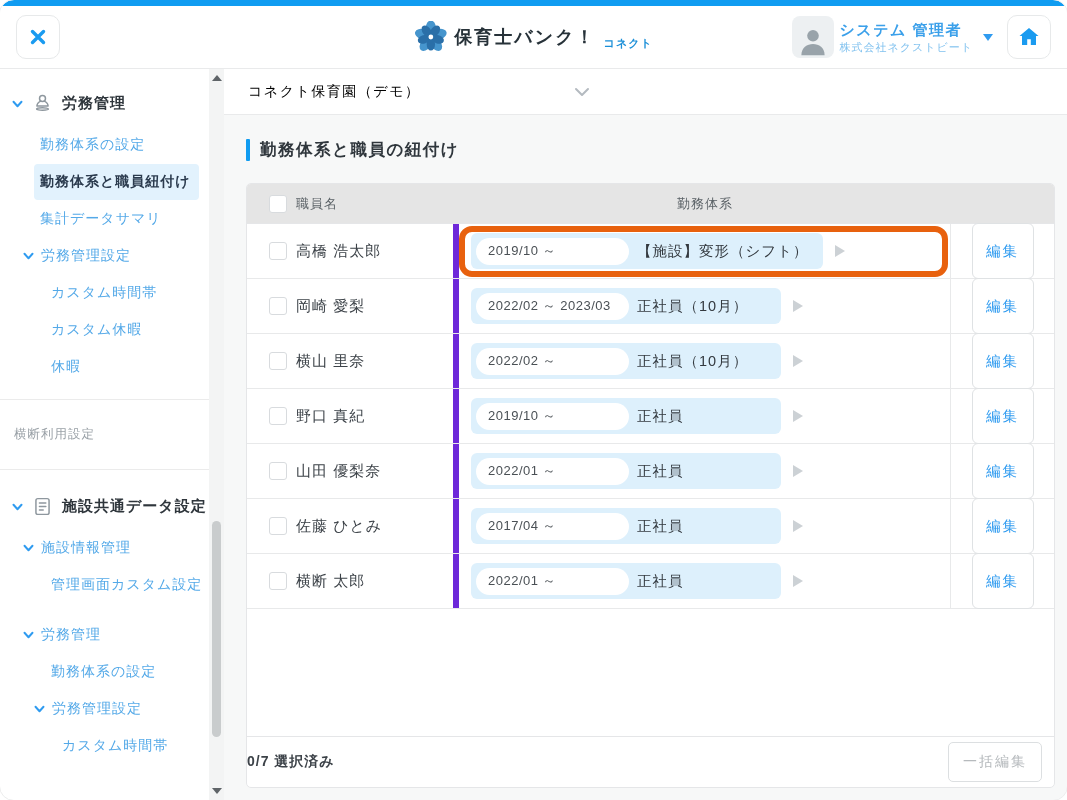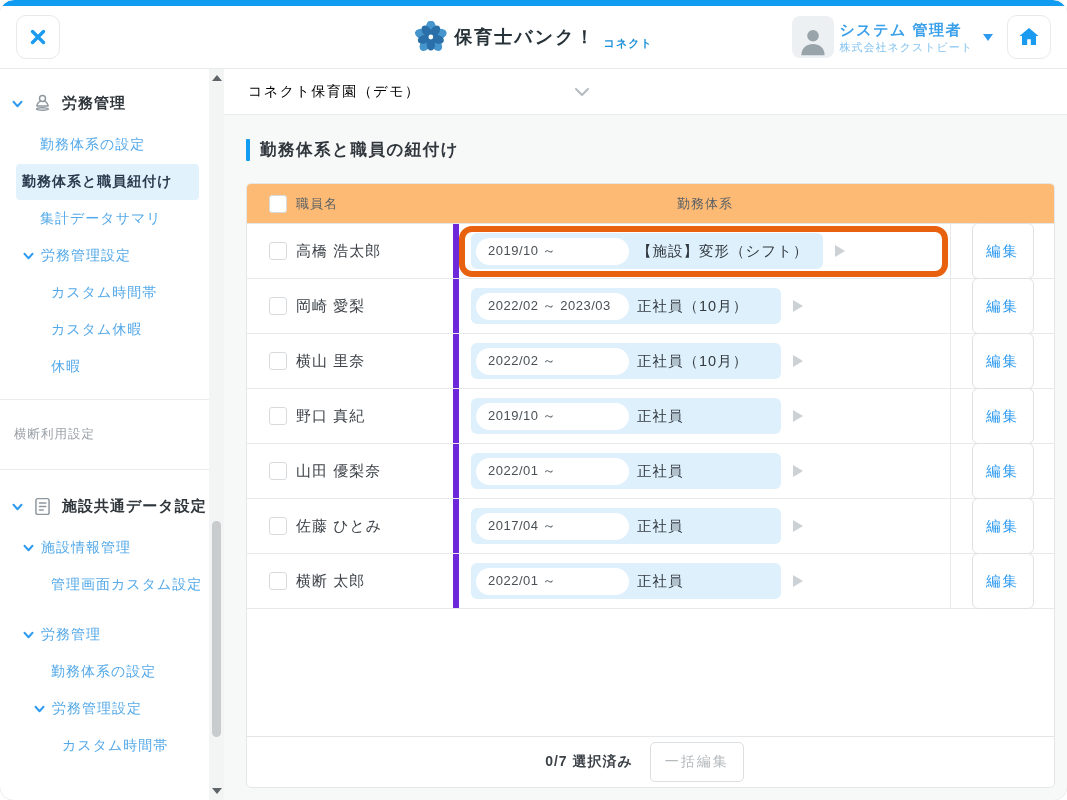--- a/index.html
+++ b/index.html
@@ -105,21 +105,21 @@
   .page-title-row { display: flex; align-items: center; gap: 10px; margin-bottom: 22px; }
   .accent-bar { width: 4px; height: 22px; background: var(--accent, #109cf1); border-radius: 1px; flex: none; }
   .page-title-text { font-size: 16.5px; font-weight: bold; color: #2f363c; letter-spacing: 1.5px; }
 
   
   .card {
     background: #fff; border: 1px solid #e5e6e8; border-radius: 5px;
     height: 605px; display: flex; flex-direction: column; overflow: hidden; flex: none;
   }
   .thead {
-    display: flex; height: 40px; background: #fdba74;
+    display: flex; height: 40px; background: #e5e5e5;
     border-bottom: 1px solid #e5e6e8; flex: none;
   }
   .col-name { width: 212px; flex: none; display: flex; align-items: center; padding-left: 22px; gap: 9px; height: 100%; }
   .col-work { flex: 1; display: flex; align-items: center; height: 100%; position: relative; padding-left: 12px; min-width: 0; }
   .col-edit { width: 103px; flex: none; display: flex; align-items: center; justify-content: center; height: 100%; }
   .thead .col-work { justify-content: center; padding-left: 0; }
   .hcol { font-size: 13px; color: #5a6166; letter-spacing: 1px; }
 
   .trow { display: flex; height: 55px; border-bottom: 1px solid #e8e9ea; background: #fff; flex: none; }
   .trow .col-name { border-right: 6px solid #6d28d9; }
@@ -148,21 +148,21 @@
     pointer-events: none; z-index: 2;
   }
   .edit-btn {
     width: 62px; height: 56px; background: #fff; border: 1px solid #dfe2e4; border-radius: 6px;
     color: var(--edit-blue, #2f9bf0); font-weight: normal; font-size: 14.5px; letter-spacing: 2px;
     cursor: pointer; font-family: inherit;
   }
   .spacer { flex: 1; }
   .tfoot {
     flex: none; height: 51px; border-top: 1px solid #e5e6e8;
-    display: flex; align-items: center; justify-content: center; gap: 17px; padding-right: 12px;
+    display: flex; align-items: center; justify-content: space-between; gap: 17px; padding-right: 12px;
   }
   .sel-status { font-size: 14px; font-weight: bold; color: #3c4248; letter-spacing: 1px; }
   .bulk-btn {
     background: #fff; border: 1px solid #dcdfe1; border-radius: 5px;
     color: #b6babd; font-size: 14px; padding: 10px 14px; letter-spacing: 2px;
     cursor: pointer; font-family: inherit;
   }
   .chev { flex: none; }
 </style>
 </head>
@@ -229,21 +229,21 @@
           <svg class="chev" width="21" height="21" viewBox="0 0 24 24" fill="none" stroke="#8e979e" stroke-width="1.7" stroke-linecap="round" stroke-linejoin="round">
             <circle cx="12" cy="6.2" r="3.4"></circle>
             <path d="M10 9.3 C7.2 10.4 5.8 12.3 5.6 14.8 L18.4 14.8 C18.2 12.3 16.8 10.4 14 9.3"></path>
             <path d="M5.2 18.4 C5.2 16.4 18.8 16.4 18.8 18.4 C18.8 20 5.2 20 5.2 18.4 Z"></path>
           </svg>
           <span>労務管理</span>
         </div>
         <div class="side-link" style="margin-left: 34px;">
           <span>勤務体系の設定</span>
         </div>
-        <div class="side-link active" style="margin-left: 16px;">
+        <div class="side-link active" style="margin-left: 34px;">
           <span>勤務体系と職員紐付け</span>
         </div>
         <div class="side-link" style="margin-left: 34px;">
           <span>集計データサマリ</span>
         </div>
         <div class="side-link" style="margin-left: 17px;">
           <svg class="chev" width="11" height="8" viewBox="0 0 12 9">
             <polyline points="1.5,2 6,7 10.5,2" fill="none" stroke="#2f9bf0" stroke-width="2.2" stroke-linecap="round" stroke-linejoin="round"></polyline>
           </svg>
           <span>労務管理設定</span>

